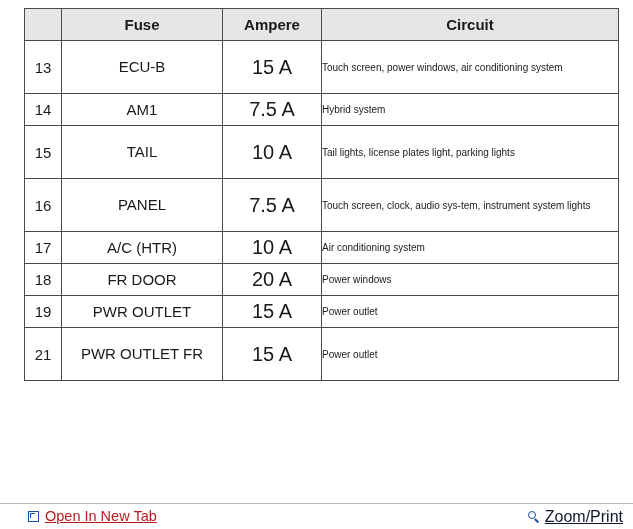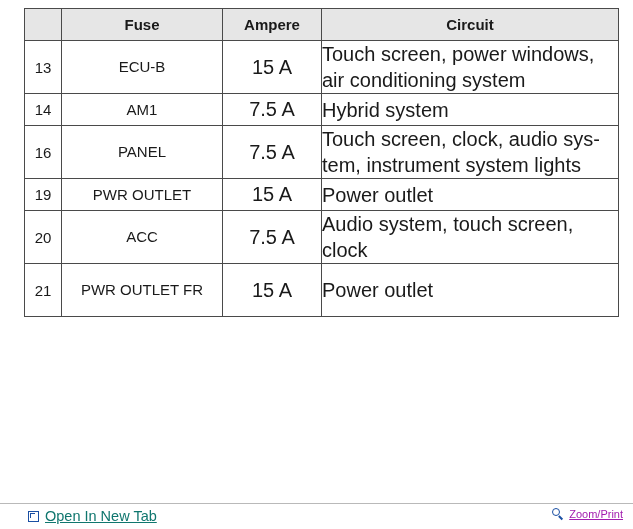--- a/index.html
+++ b/index.html
@@ -69,21 +69,21 @@
     text-align: center;
   }
 
   td.amp {
     text-align: center;
     font-size: 20px;
   }
 
   td.circuit {
     padding: 5px 8px 5px 10px;
-    font-size: 20px;
+    font-size: 10px;
     line-height: 1.3;
   }
 
   tbody tr { height: 32px; }
   tbody tr.tall { height: 53px; }
 
   .footer-rule {
     position: absolute;
     left: 0;
     top: 503px;
@@ -101,35 +101,35 @@
     background: #ffffff;
   }
 
   .footer-left {
     position: absolute;
     left: 28px;
     top: 4px;
     display: flex;
     align-items: center;
     gap: 6px;
-    color: #0f766e;
+    color: #b91c1c;
     font-size: 14.5px;
     text-decoration: underline;
     cursor: pointer;
   }
 
   .footer-right {
     position: absolute;
     right: 10px;
     top: 4px;
     display: flex;
     align-items: center;
     gap: 5px;
-    color: #a21caf;
-    font-size: 11px;
+    color: #0f172a;
+    font-size: 16px;
     text-decoration: underline;
     cursor: pointer;
   }
 
   .new-tab-icon {
     display: inline-block;
     width: 11px;
     height: 11px;
     border: 1px solid #1a4fa3;
     position: relative;
@@ -193,36 +193,48 @@
           <td class="amp">15 A</td>
           <td class="circuit">Touch screen, power windows, air conditioning system</td>
         </tr>
         <tr>
           <td class="num">14</td>
           <td class="fuse">AM1</td>
           <td class="amp">7.5 A</td>
           <td class="circuit">Hybrid system</td>
         </tr>
         <tr class="tall">
+          <td class="num">15</td>
+          <td class="fuse">TAIL</td>
+          <td class="amp">10 A</td>
+          <td class="circuit">Tail lights, license plates light, parking lights</td>
+        </tr>
+        <tr class="tall">
           <td class="num">16</td>
           <td class="fuse">PANEL</td>
           <td class="amp">7.5 A</td>
           <td class="circuit">Touch screen, clock, audio sys-tem, instrument system lights</td>
         </tr>
         <tr>
+          <td class="num">17</td>
+          <td class="fuse">A/C (HTR)</td>
+          <td class="amp">10 A</td>
+          <td class="circuit">Air conditioning system</td>
+        </tr>
+        <tr>
+          <td class="num">18</td>
+          <td class="fuse">FR DOOR</td>
+          <td class="amp">20 A</td>
+          <td class="circuit">Power windows</td>
+        </tr>
+        <tr>
           <td class="num">19</td>
           <td class="fuse">PWR OUTLET</td>
           <td class="amp">15 A</td>
           <td class="circuit">Power outlet</td>
-        </tr>
-        <tr>
-          <td class="num">20</td>
-          <td class="fuse">ACC</td>
-          <td class="amp">7.5 A</td>
-          <td class="circuit">Audio system, touch screen, clock</td>
         </tr>
         <tr class="tall">
           <td class="num">21</td>
           <td class="fuse">PWR OUTLET FR</td>
           <td class="amp">15 A</td>
           <td class="circuit">Power outlet</td>
         </tr>
       </tbody>
     </table>
   </div>

